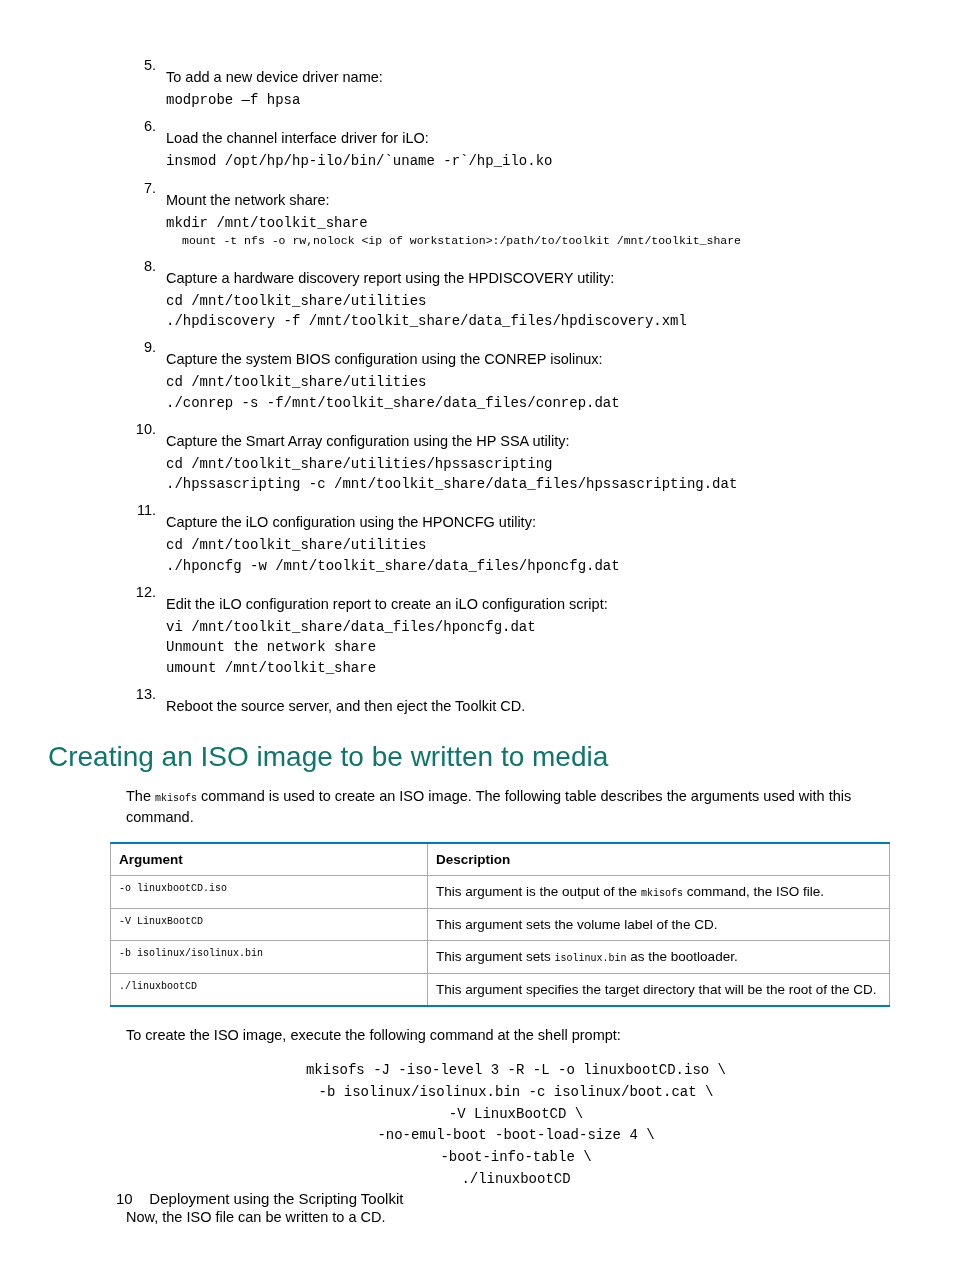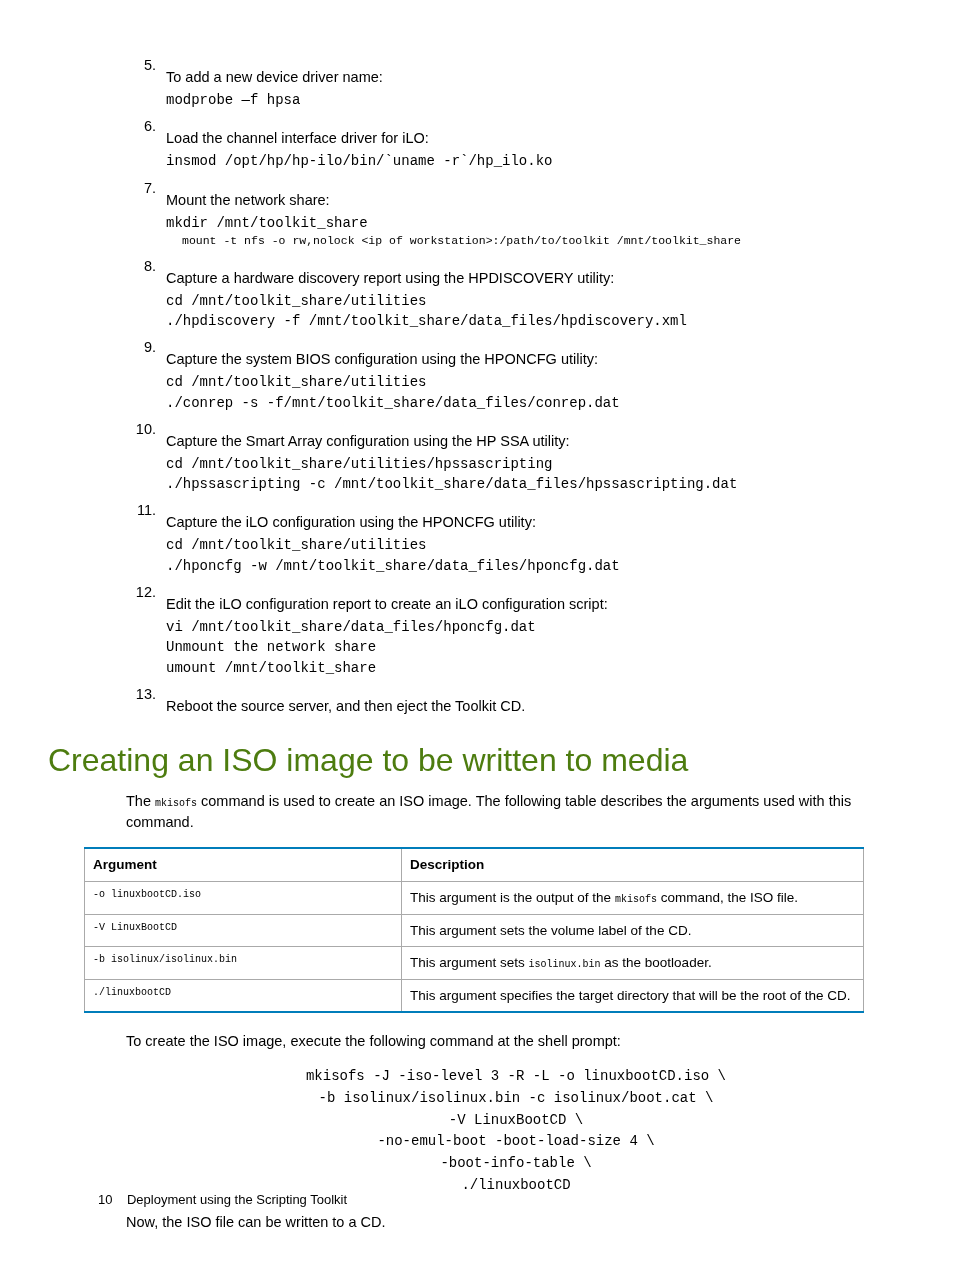--- a/index.html
+++ b/index.html
@@ -42,35 +42,35 @@
     line-height: 1.45;
   }
   .code-small {
     font-family: "Courier New", Courier, monospace;
     font-size: 11.5px;
     white-space: pre-wrap;
     line-height: 1.45;
     margin-left: 16px;
   }
   h2.section-heading {
-    color: #4d7c0f;
+    color: #0f766e;
     font-weight: 400;
-    font-size: 32px;
+    font-size: 28px;
     margin: 18px 0 8px 0;
   }
   .body-para {
     margin: 0 0 14px 78px;
   }
   .body-para-noindent {
     margin: 0 0 14px 78px;
   }
   table.arg-table {
     border-collapse: collapse;
     width: calc(100% - 78px);
-    margin: 0 0 18px 36px;
+    margin: 0 0 18px 62px;
     font-size: 13.5px;
   }
   table.arg-table th, table.arg-table td {
     border: 1px solid #aaa;
     text-align: left;
     padding: 6px 8px;
     vertical-align: top;
   }
   table.arg-table th {
     font-weight: bold;
@@ -87,23 +87,23 @@
     margin: 0 0 6px 78px;
     line-height: 1.55;
     text-align: center;
   }
   .inline-code {
     font-family: "Courier New", Courier, monospace;
     font-size: 10px;
   }
   .footer {
     position: absolute;
-    left: 50px;
+    left: 68px;
     bottom: 35px;
-    font-size: 13px;
+    font-size: 15px;
   }
   .page-outer {
     position: relative;
     min-height: 1190px;
   }
 </style>
 </head>
 <body>
 
 <div class="page-outer">
@@ -135,21 +135,21 @@
       <span class="ol-num">8.</span>
       <div class="ol-body">
         <p>Capture a hardware discovery report using the HPDISCOVERY utility:</p>
         <div class="code">cd /mnt/toolkit_share/utilities
 ./hpdiscovery -f /mnt/toolkit_share/data_files/hpdiscovery.xml</div>
       </div>
     </li>
     <li class="ol-item">
       <span class="ol-num">9.</span>
       <div class="ol-body">
-        <p>Capture the system BIOS configuration using the HPONCFG utility:</p>
+        <p>Capture the system BIOS configuration using the CONREP isolinux:</p>
         <div class="code">cd /mnt/toolkit_share/utilities
 ./conrep -s -f/mnt/toolkit_share/data_files/conrep.dat</div>
       </div>
     </li>
     <li class="ol-item">
       <span class="ol-num">10.</span>
       <div class="ol-body">
         <p>Capture the Smart Array configuration using the HP SSA utility:</p>
         <div class="code">cd /mnt/toolkit_share/utilities/hpssascripting
 ./hpssascripting -c /mnt/toolkit_share/data_files/hpssascripting.dat</div>

